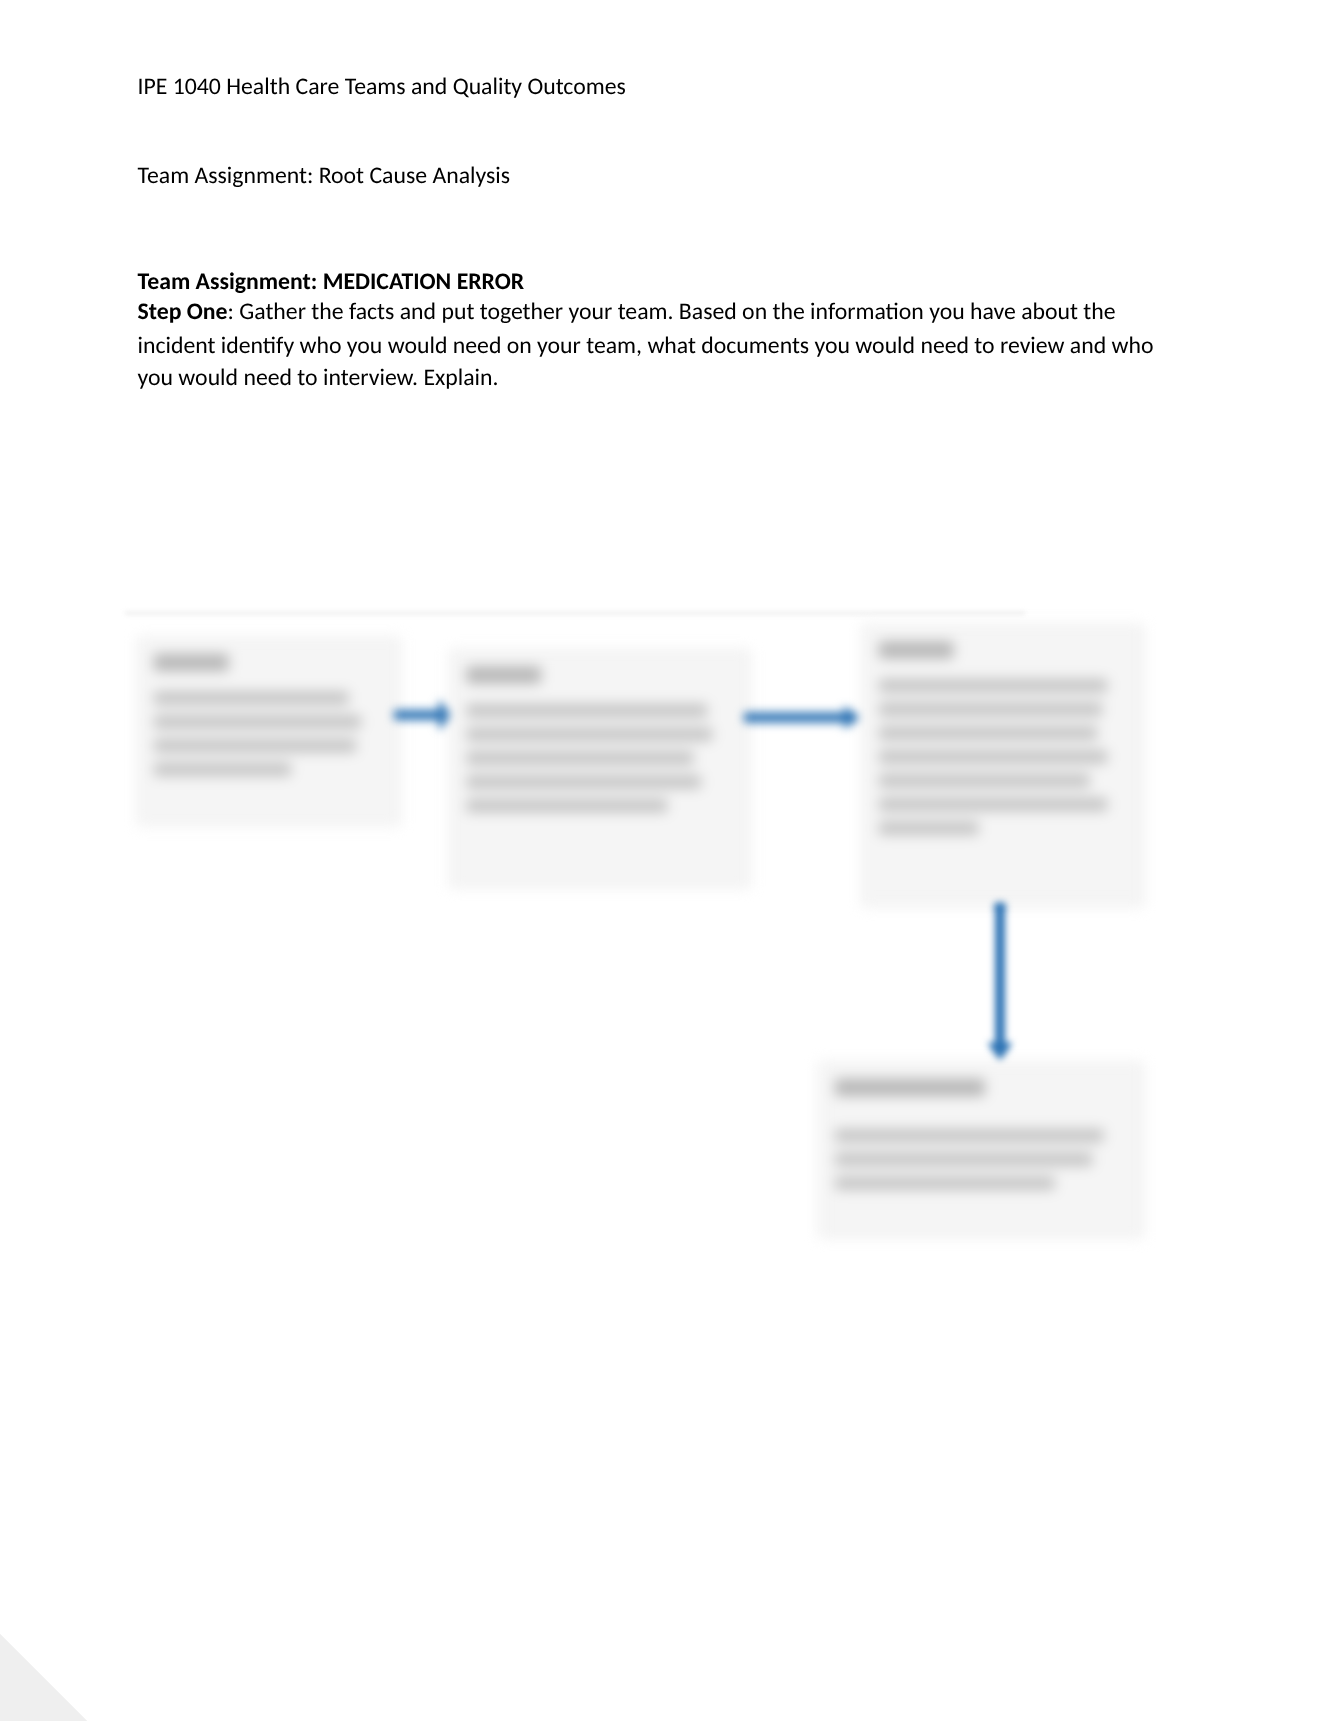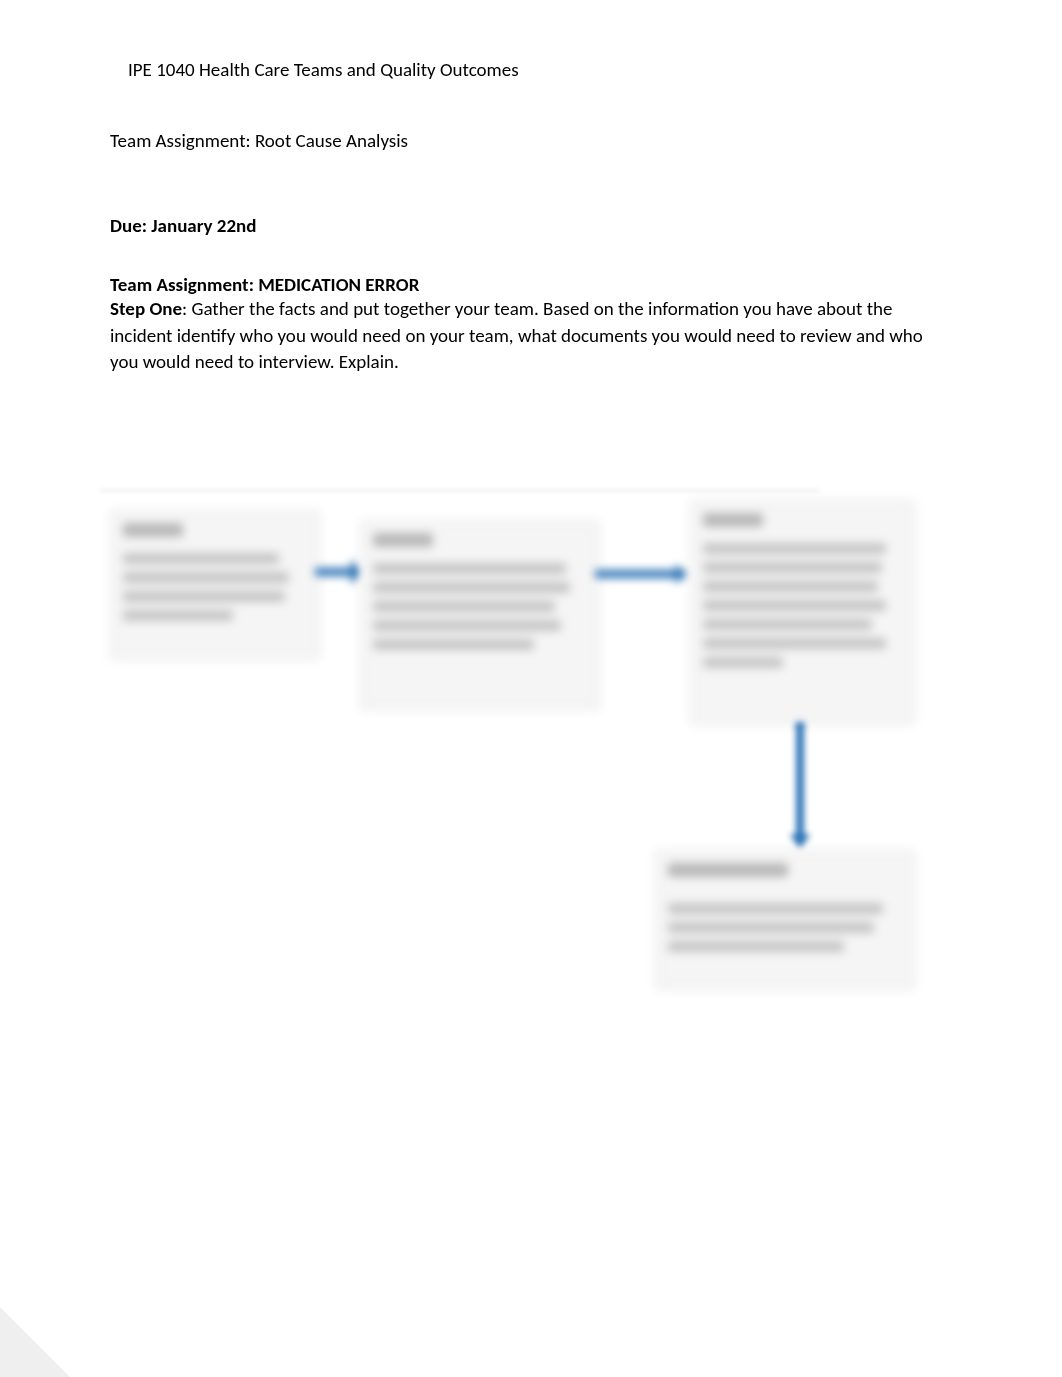--- a/index.html
+++ b/index.html
@@ -15,21 +15,20 @@
       position: relative;
       color: #000000;
     }
     .page {
       padding: 58px 110px 0 110px;
     }
     .course-header {
       font-size: 19px;
       font-weight: 400;
       margin-bottom: 48px;
-      margin-left: 18px;
     }
     .centered-title {
       font-size: 19px;
       font-weight: 400;
       margin-bottom: 62px;
     }
     .due-date {
       font-size: 19px;
       font-weight: 700;
       margin-bottom: 36px;
@@ -156,21 +155,20 @@
       border-top: 70px solid transparent;
       opacity: 0.4;
     }
   </style>
 </head>
 <body>
 
 <div class="page">
   <div class="course-header">IPE 1040 Health Care Teams and Quality Outcomes</div>
   <div class="centered-title">Team Assignment: Root Cause Analysis</div>
-  <div class="due-date">Due: January 22nd</div>
   <div class="assignment-title">Team Assignment:  MEDICATION ERROR</div>
   <p class="step-paragraph">
     <span class="step-label">Step One</span><span>: Gather the facts and put together your team. Based on the information you have about the incident identify who you would need on your team, what documents you would need to review and who you would need to interview. Explain.</span>
   </p>
 </div>
 
 <div class="diagram-area">
   <div class="top-edge"></div>
 
   <div class="blur-box blur-box-1">

